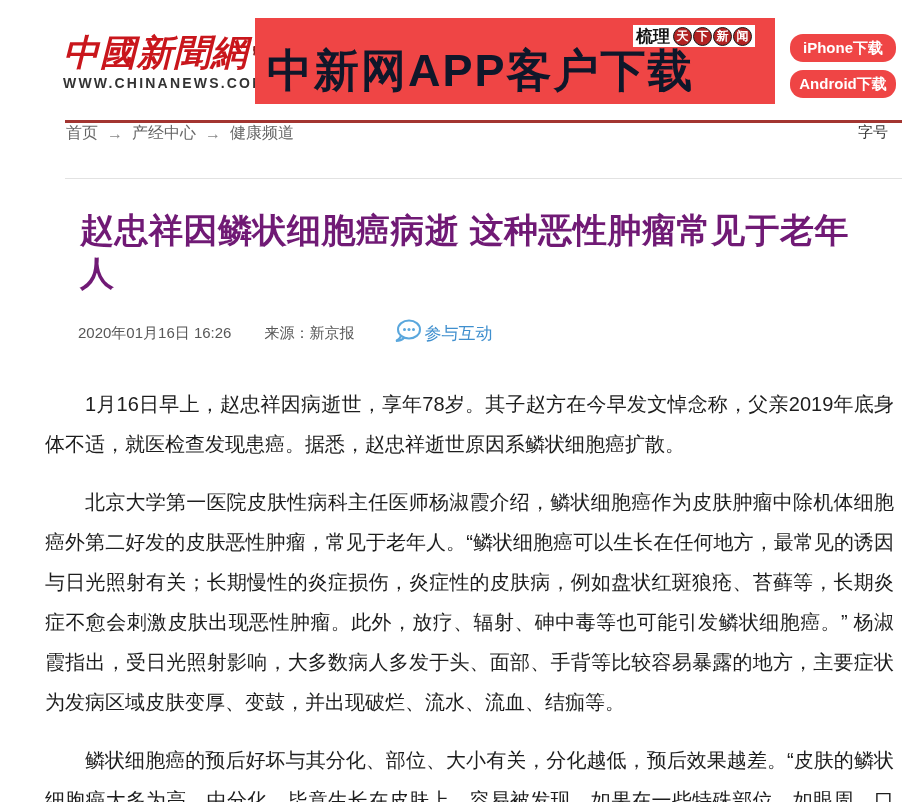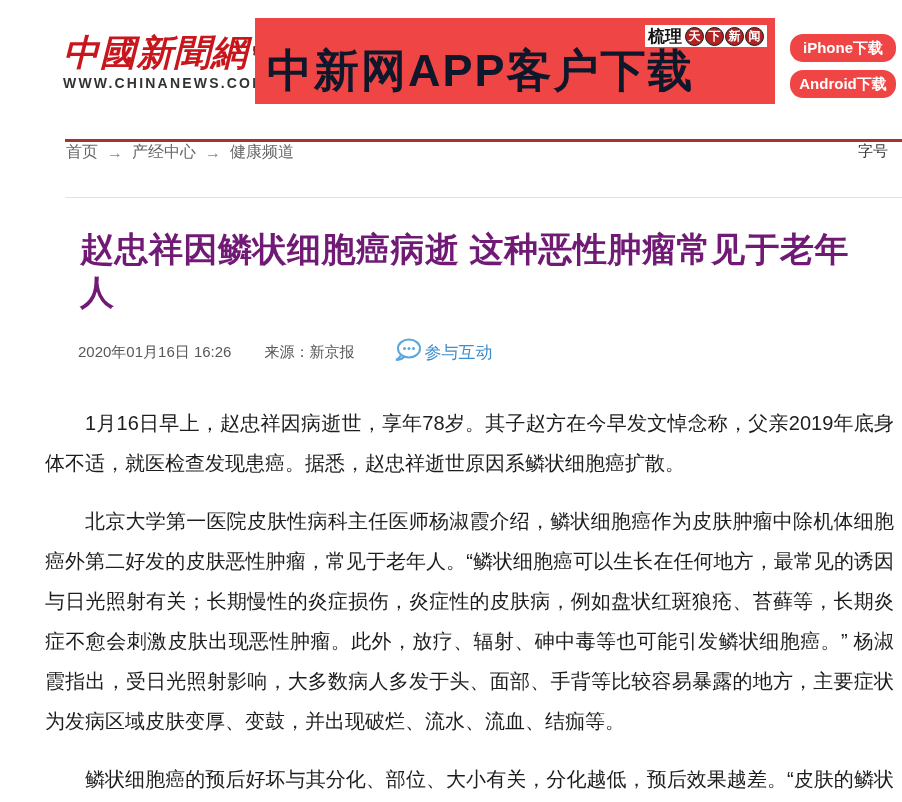--- a/index.html
+++ b/index.html
@@ -6,21 +6,21 @@
   html, body { margin: 0; padding: 0; }
   body {
     width: 902px; height: 802px;
     background: #ffffff;
     font-family: "Liberation Sans", sans-serif;
     overflow: hidden;
   }
   .page { position: relative; width: 902px; height: 802px; }
 
   
-  .header { position: relative; height: 139px; }
+  .header { position: relative; height: 120px; }
 
   .logo { position: absolute; left: 63px; top: 34px; cursor: pointer; }
   .logo-main { display: flex; align-items: flex-start; }
   .logo-zh {
     font-family: "DejaVu Serif", serif;
     font-style: italic; font-weight: bold;
     font-size: 36px; line-height: 1;
     color: var(--logo_red, #c9161c);
     letter-spacing: 1px;
   }
@@ -40,21 +40,21 @@
     width: 520px; height: 86px;
     background: var(--banner_red, #ef4545);
     cursor: pointer;
   }
   .banner-text {
     position: absolute; left: 12px; bottom: 3px;
     color: #0f172a; font-weight: bold;
     font-size: 45px; letter-spacing: 2px; white-space: nowrap;
   }
   .badge {
-    position: absolute; top: 7px; right: 8px;
+    position: absolute; top: 7px; right: 20px;
     display: flex; align-items: center;
     background: #ffffff; padding: 1px 3px; height: 22px;
   }
   .badge-prefix {
     font-family: "DejaVu Serif", serif;
     font-weight: bold; font-size: 17px; color: #141414;
     margin-right: 2px; line-height: 1;
   }
   .badge-circle {
     width: 19px; height: 19px; border-radius: 50%;

